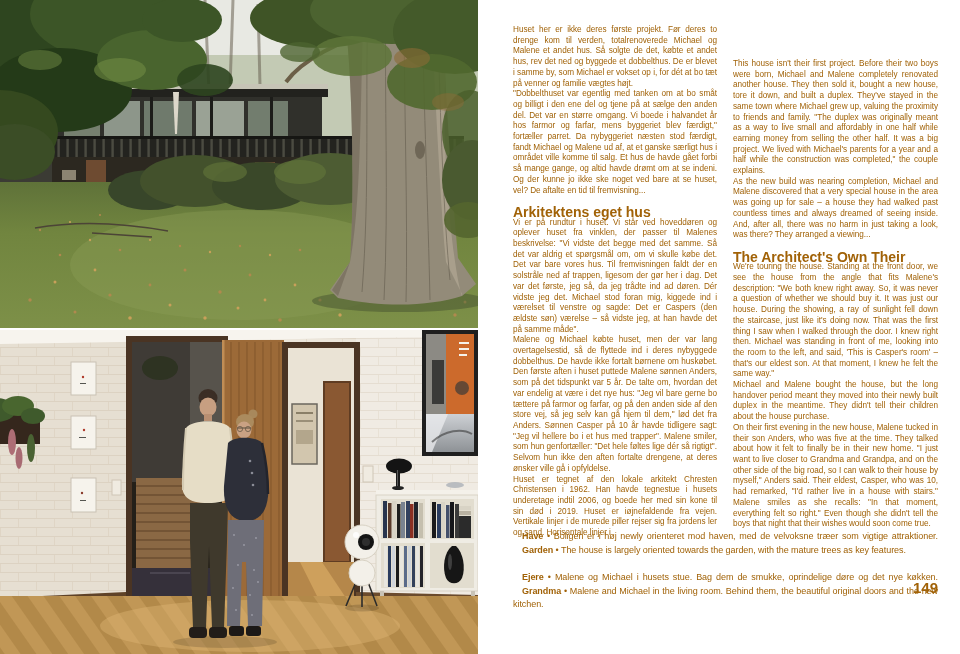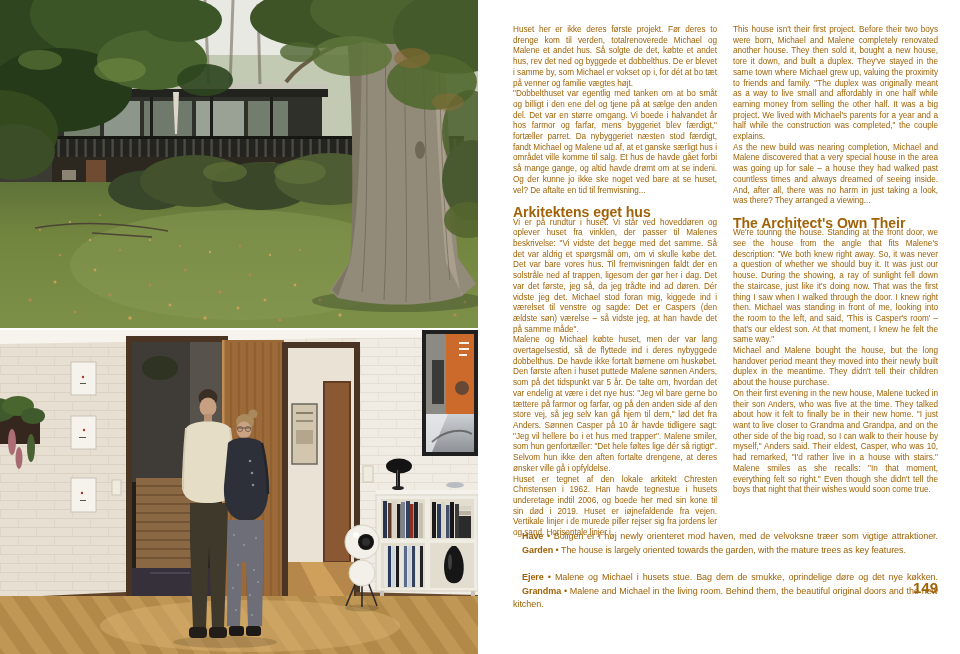--- a/index.html
+++ b/index.html
@@ -5,21 +5,21 @@
   html,body{margin:0;padding:0;background:#ffffff;}
   .page{position:relative;width:960px;height:654px;background:#ffffff;overflow:hidden;
         font-family:"Liberation Sans",sans-serif;color:#a16207;}
   figure{margin:0;padding:0;position:absolute;overflow:hidden;}
   .photo-top{left:0;top:0;width:478px;height:328px;}
   .photo-bottom{left:0;top:330px;width:478px;height:324px;}
   .photo svg{display:block;width:100%;height:100%;}
   .text-area{position:absolute;left:513px;top:25px;width:425px;}
   .col{position:absolute;top:0;}
   .col-da{left:0;width:204px;}
-  .col-en{left:220px;width:205px;}
+  .col-en{left:220px;width:205px;margin-top:34px;}
   .col p{margin:0;font-size:8.2px;line-height:10.7px;text-align:justify;letter-spacing:-0.03px;}
   .col h3{margin:10.7px 0 0 0;font-size:14px;line-height:10.7px;font-weight:bold;}
   .caption{position:absolute;left:513px;width:425px;margin:0;font-size:9px;line-height:13.6px;
            text-align:justify;letter-spacing:-0.06px;}
   .caption-garden{top:530px;}
   .caption-owners{top:571px;}
   .caption b{font-weight:bold;padding-left:9px;}
   .page-number{position:absolute;right:22px;top:579px;font-size:15px;font-weight:bold;}
 </style>
 </head>

